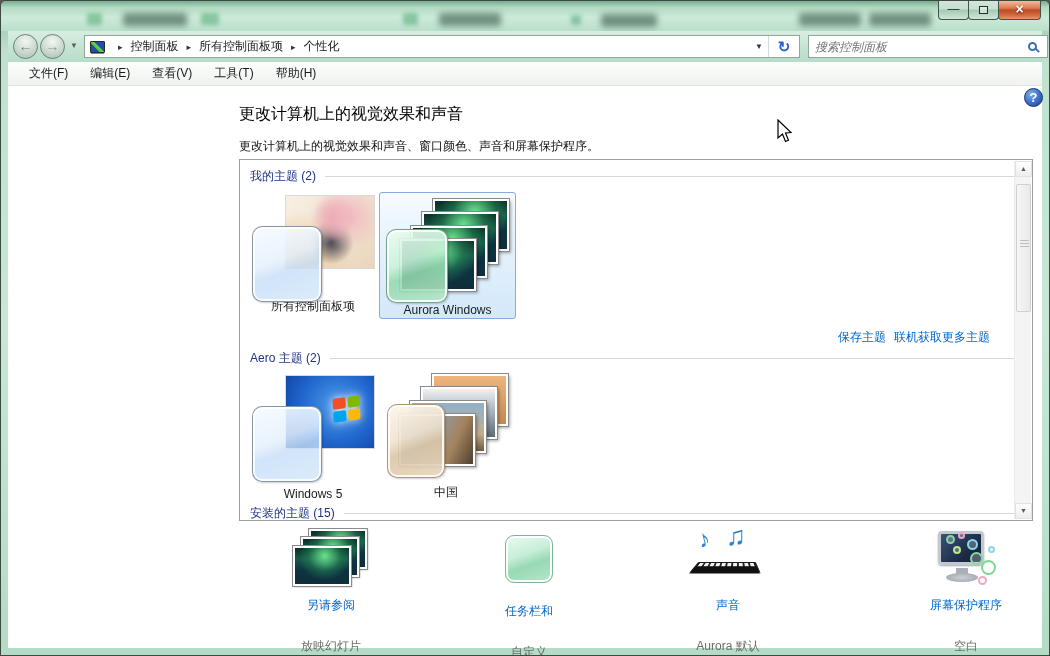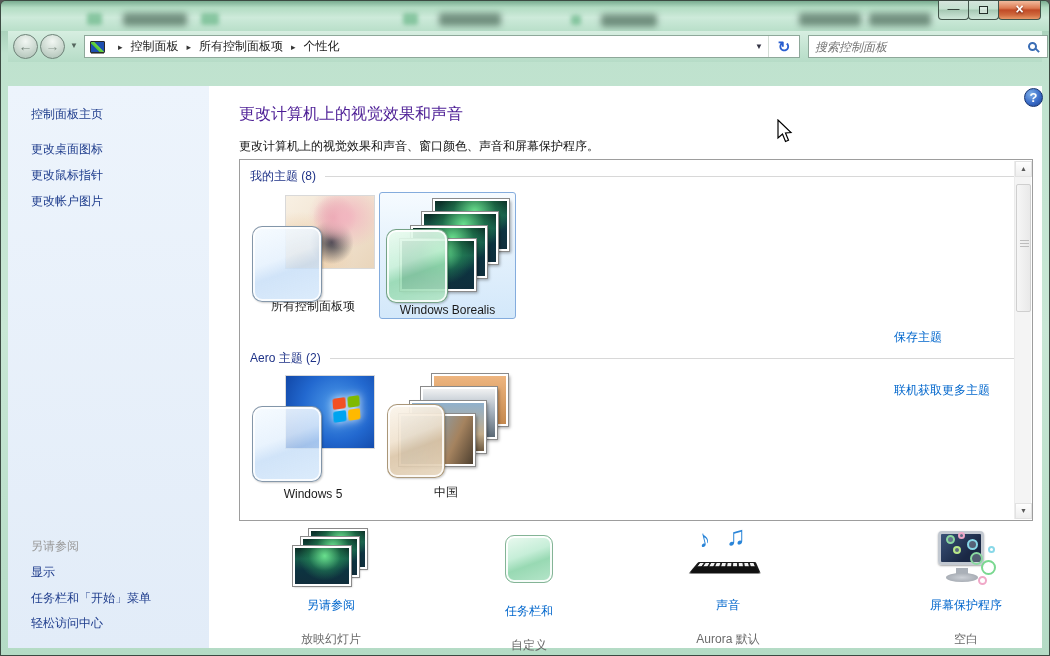--- a/index.html
+++ b/index.html
@@ -56,33 +56,33 @@
              background:linear-gradient(180deg,#fcfdfc 0%,#eef3ef 100%); border-bottom:1px solid #dfe5e1; }
   .mitem { padding:4px 11px; }
 
   
   .content { position:absolute; left:7px; right:7px; top:85px; bottom:7px; background:#fff; }
   .sidebar { position:absolute; left:0; top:0; width:201px; height:100%;
              background:linear-gradient(180deg,#edf4fc 0%,#e2ecf8 100%); font-size:12px; }
   .sitem { position:absolute; left:23px; color:#1e3c8c; white-space:nowrap; }
   .sitem.dim { color:#9a9a9a; }
 
-  .h1 { position:absolute; left:231px; top:18px; font-size:16px; color:#4c1d95; }
+  .h1 { position:absolute; left:231px; top:18px; font-size:16px; color:#000000; }
   .sub { position:absolute; left:231px; top:52px; font-size:12px; color:#111; }
   .help { position:absolute; left:1016px; top:2px; width:19px; height:19px; border-radius:50%;
           background:radial-gradient(circle at 35% 30%,#7fb0e8 0%,#3a6cc8 55%,#1d4390 100%);
           border:1px solid #16336e; color:#fff; font-weight:bold; font-size:13px; text-align:center; line-height:18px; }
 
   
   .panel { position:absolute; left:231px; top:73px; width:794px; height:362px; background:#fff;
            border:1px solid #9d9d9d; overflow:hidden; }
   .shead { position:absolute; left:10px; width:766px; display:flex; align-items:center; gap:9px;
            font-size:12px; color:#1e3287; white-space:nowrap; }
   .shead .line { flex:1; height:1px; background:#d8d8d8; }
-  .plinks { position:absolute; top:169px; right:42px; display:flex; gap:36px; font-size:12px;flex-direction:column; }
+  .plinks { position:absolute; top:169px; right:42px; display:flex; gap:8px; font-size:12px; }
   .plink { color:#0066cc; }
 
   .tile { position:absolute; width:134px; height:128px; }
   .tile.selected { width:137px; height:127px; border:1px solid #84acdd; border-radius:3px;
            background:linear-gradient(180deg,#f6fbff 0%,#e4f1fc 45%,#d3e8fa 100%); }
   .tlabel { position:absolute; left:0; right:0; bottom:1px; text-align:center; font-size:12px; color:#1a1a1a; }
 
   .photo { position:absolute; left:40px; top:8px; width:88px; height:72px; box-shadow:0 0 0 1px rgba(0,0,0,.15); }
   .photo.anime { background:
       radial-gradient(ellipse at 68% 28%, #f2b6c0 0%, rgba(242,182,192,0) 45%),
@@ -126,21 +126,21 @@
   .sbtn.up { top:0; } .sbtn.down { bottom:0; }
   .sthumb { position:absolute; left:1px; top:23px; width:15px; height:128px; border:1px solid #cfcfcf; border-radius:2px;
           background:linear-gradient(90deg,#f6f6f6,#e9e9e9); }
   .grip { position:absolute; left:3px; top:55px; width:9px; height:7px;
           background:repeating-linear-gradient(180deg,#bdbdbd 0 1px,rgba(0,0,0,0) 1px 3px); }
 
   
   .bitem { position:absolute; top:443px; width:160px; text-align:center; }
   .bicon { position:relative; height:64px; }
   .blabel { font-size:12px; color:#0066cc; margin-top:4px; }
-  .bvalue { font-size:12px; color:#6b6b6b; margin-top:17px; }
+  .bvalue { font-size:12px; color:#6b6b6b; margin-top:24px; }
 
   .ministack { position:relative; width:76px; height:60px; margin:0 auto; }
   .mslide { position:absolute; width:58px; height:40px; border:2px solid #fff;
             box-shadow:0 0 0 1px #8a8a8a, 1px 1px 2px rgba(0,0,0,.3); }
   .m0 { left:0; top:17px; z-index:3; } .m1 { left:8px; top:8px; z-index:2; } .m2 { left:16px; top:0; z-index:1; }
 
   .wcolor { width:48px; height:48px; margin:6px auto 0; border-radius:9px; border:1px solid #84b496;
             box-shadow:inset 0 0 0 2px rgba(255,255,255,.9);
             background:linear-gradient(160deg,#ecfaf1 0%,#c6eed8 40%,#98d9b3 60%,#b6e5ca 100%); }
 
@@ -206,60 +206,57 @@
       <span class="avdiv"></span>
       <span class="arefresh">↻</span>
     </div>
 
     <div class="search">
       <input placeholder="搜索控制面板" style="">
       <span class="mag"></span>
     </div>
   </div>
 
+  <div class="menubar">
+    <span class="mitem">文件(F)</span>
+    <span class="mitem">编辑(E)</span>
+    <span class="mitem">查看(V)</span>
+    <span class="mitem">工具(T)</span>
+    <span class="mitem">帮助(H)</span>
+  </div>
 
   <div class="content">
 
-    <div class="sidebar">
-      <span class="sitem" style="top:20px">控制面板主页</span>
-      <span class="sitem" style="top:55px">更改桌面图标</span>
-      <span class="sitem" style="top:81px">更改鼠标指针</span>
-      <span class="sitem" style="top:107px">更改帐户图片</span>
-      <span class="sitem dim" style="top:452px">另请参阅</span>
-      <span class="sitem" style="top:478px">显示</span>
-      <span class="sitem" style="top:504px">任务栏和「开始」菜单</span>
-      <span class="sitem" style="top:529px">轻松访问中心</span>
-    </div>
 
     <div class="h1">更改计算机上的视觉效果和声音</div>
     <div class="sub">更改计算机上的视觉效果和声音、窗口颜色、声音和屏幕保护程序。</div>
     <div class="help">?</div>
 
     <div class="panel">
 
       <div class="shead" style="top:8px">
-        <span>我的主题 (8)</span>
+        <span>我的主题 (2)</span>
         <span class="line"></span>
       </div>
 
       <div class="tile" style="left:6px;top:28px">
         <div class="photo anime"></div>
         <div class="glass blue"></div>
         <div class="tlabel">所有控制面板项</div>
       </div>
 
       <div class="tile selected" style="left:139px;top:32px">
         <div class="stack aurora">
           <div class="slide s3"></div>
           <div class="slide s2"></div>
           <div class="slide s1"></div>
           <div class="slide s0"></div>
         </div>
         <div class="glass green"></div>
-        <div class="tlabel">Windows Borealis</div>
+        <div class="tlabel">Aurora Windows</div>
       </div>
 
       <div class="plinks">
         <span class="plink">保存主题</span>
         <span class="plink">联机获取更多主题</span>
       </div>
 
       <div class="shead" style="top:190px">
         <span>Aero 主题 (2)</span>
         <span class="line"></span>
@@ -282,20 +279,24 @@
         <div class="stack china">
           <div class="slide s3"></div>
           <div class="slide s2"></div>
           <div class="slide s1"></div>
           <div class="slide s0"></div>
         </div>
         <div class="glass tan"></div>
         <div class="tlabel">中国</div>
       </div>
 
+      <div class="shead" style="top:345px">
+        <span>安装的主题 (15)</span>
+        <span class="line"></span>
+      </div>
 
       <div class="sbar">
         <div class="sbtn up">▲</div>
         <div class="sthumb">
               <span class="grip"></span>
             </div>
         <div class="sbtn down">▼</div>
       </div>
     </div>
 

